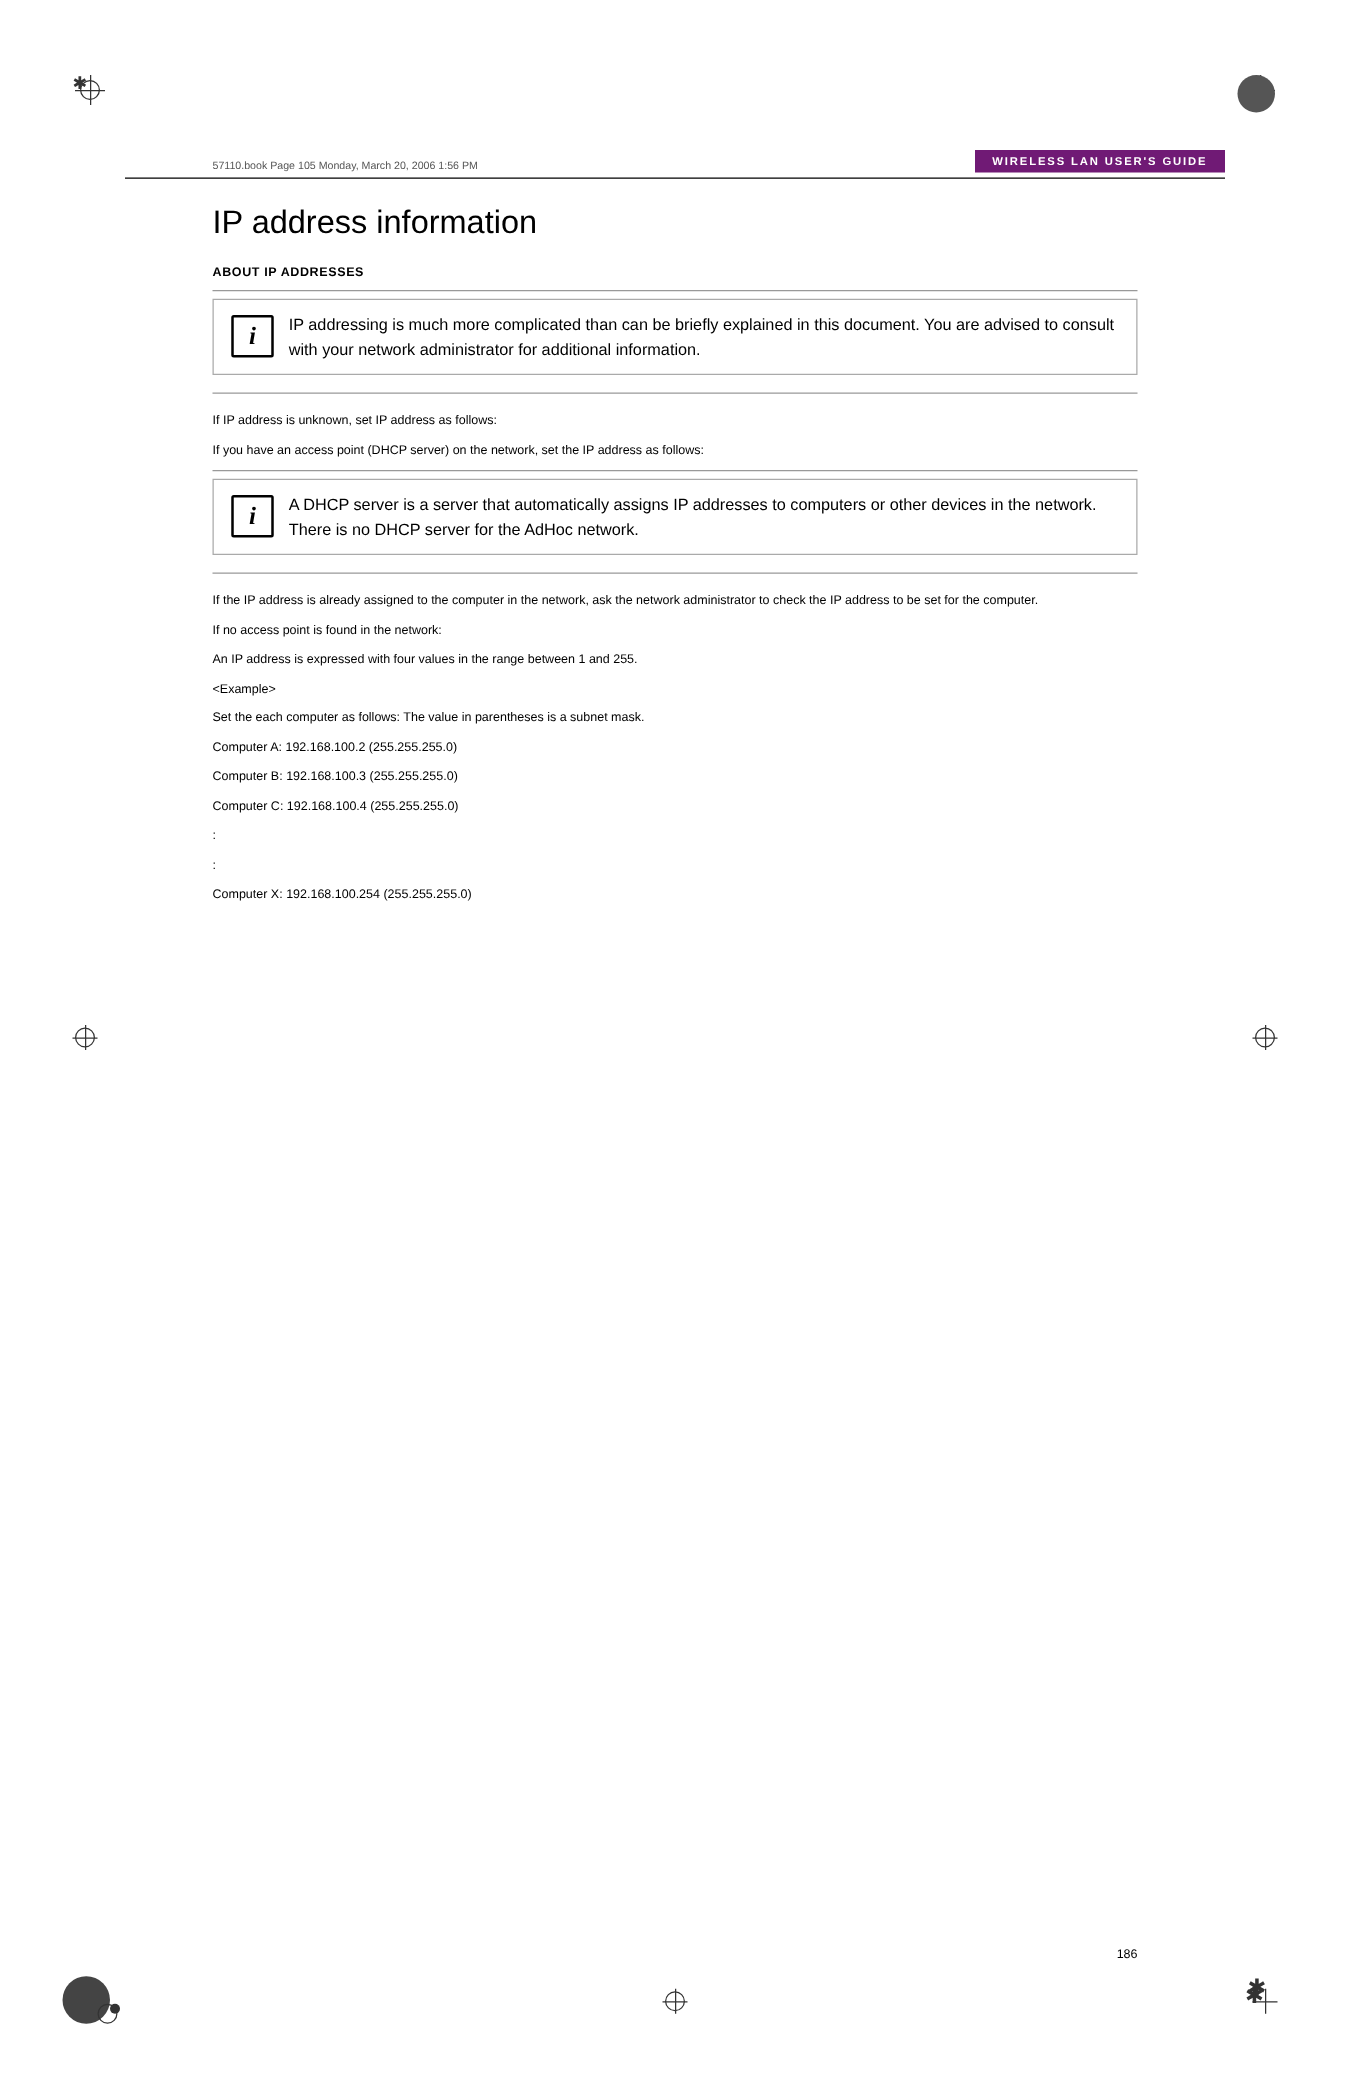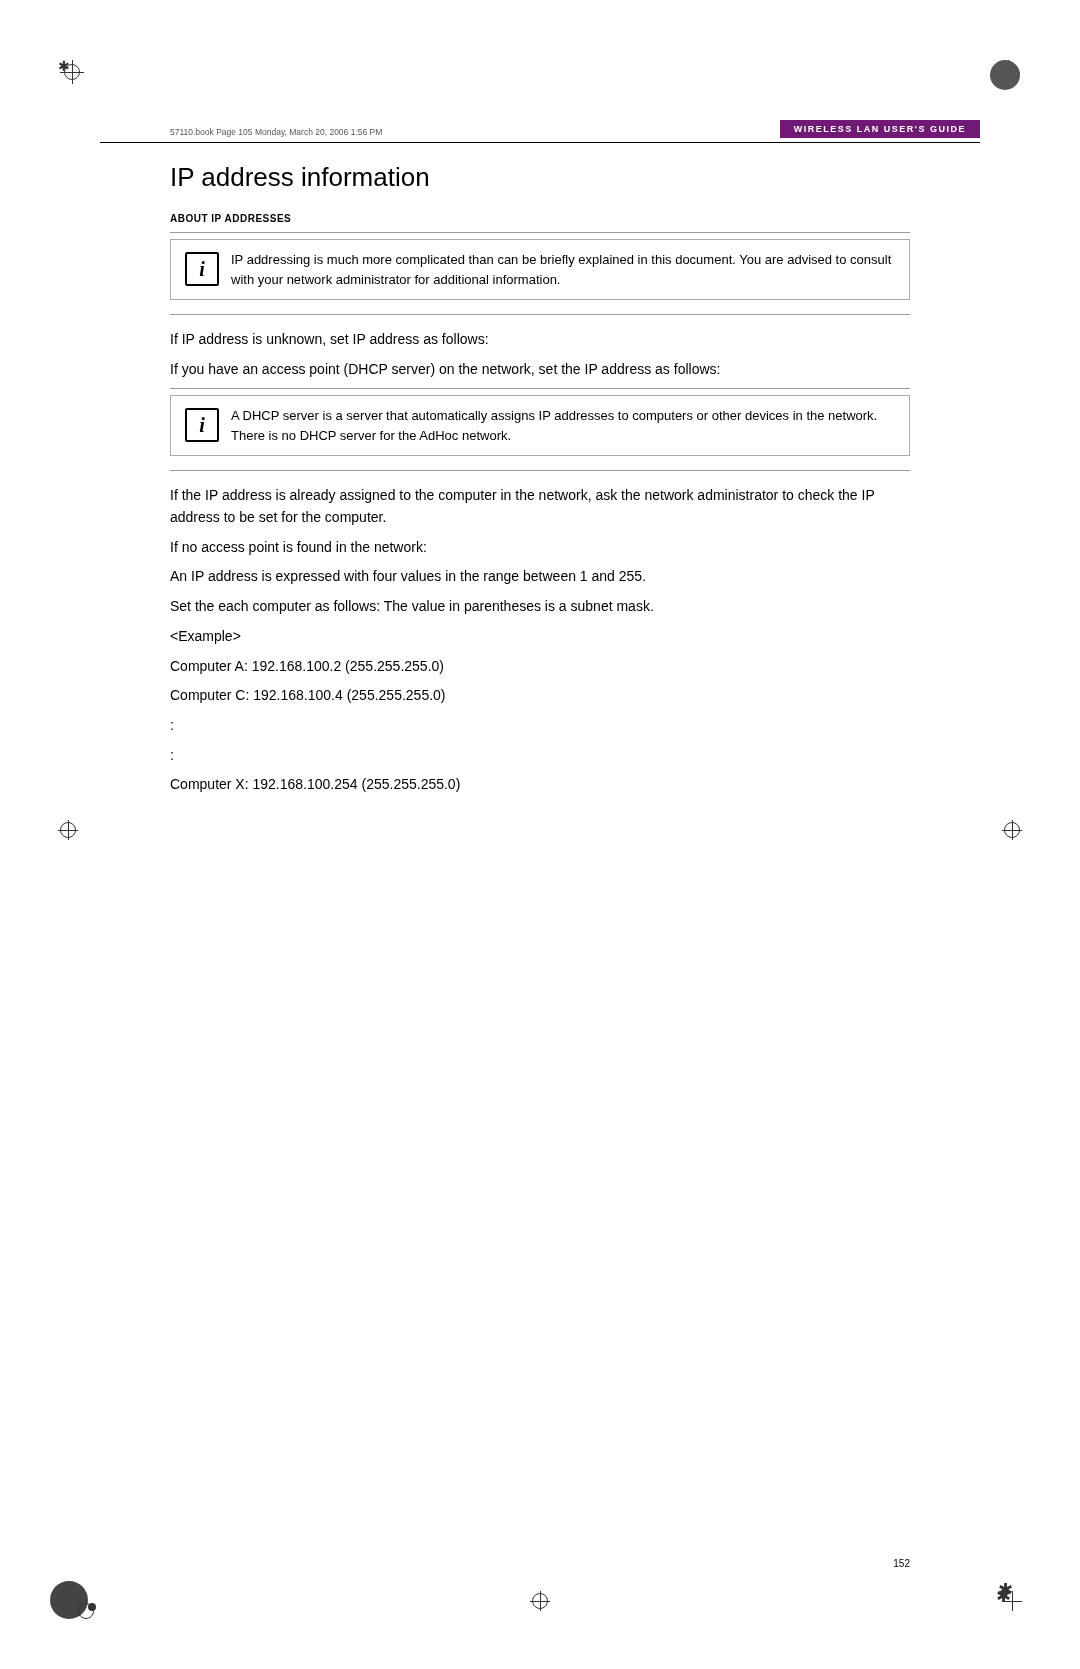--- a/index.html
+++ b/index.html
@@ -156,21 +156,21 @@
     }
 
     .info-text {
       font-size: 13px;
       line-height: 1.5;
       color: #000;
     }
 
     
     .body-text {
-      font-size: 14px;
+      font-size: 10px;
       line-height: 1.55;
       color: #000;
       margin-bottom: 8px;
     }
 
     .body-text-bold {
       font-weight: normal;
     }
 
     
@@ -292,26 +292,27 @@
       <div class="info-icon">
         <span>i</span>
       </div>
       <div class="info-text">A DHCP server is a server that automatically assigns IP addresses to computers or other devices in the network. There is no DHCP server for the AdHoc network.</div>
     </div>
     <hr class="bottom-box-rule" style="margin-bottom:14px;">
 
     <p class="body-text">If the IP address is already assigned to the computer in the network, ask the network administrator to check the IP address to be set for the computer.</p>
     <p class="body-text">If no access point is found in the network:</p>
     <p class="body-text">An IP address is expressed with four values in the range between 1 and 255.</p>
+    <p class="body-text">&lt;Example&gt;</p>
+
     <p class="body-text">Set the each computer as follows: The value in parentheses is a subnet mask.</p>
-
-    <p class="body-text">&lt;Example&gt;</p>
     <p class="body-text">Computer A: 192.168.100.2 (255.255.255.0)</p>
+    <p class="body-text">Computer B: 192.168.100.3 (255.255.255.0)</p>
     <p class="body-text">Computer C: 192.168.100.4 (255.255.255.0)</p>
     <p class="body-text">:</p>
     <p class="body-text">:</p>
     <p class="body-text">Computer X: 192.168.100.254 (255.255.255.0)</p>
 
   </div>
 
-  <div class="page-number">152</div>
+  <div class="page-number">186</div>
 
 </div>
 
 </body></html>

